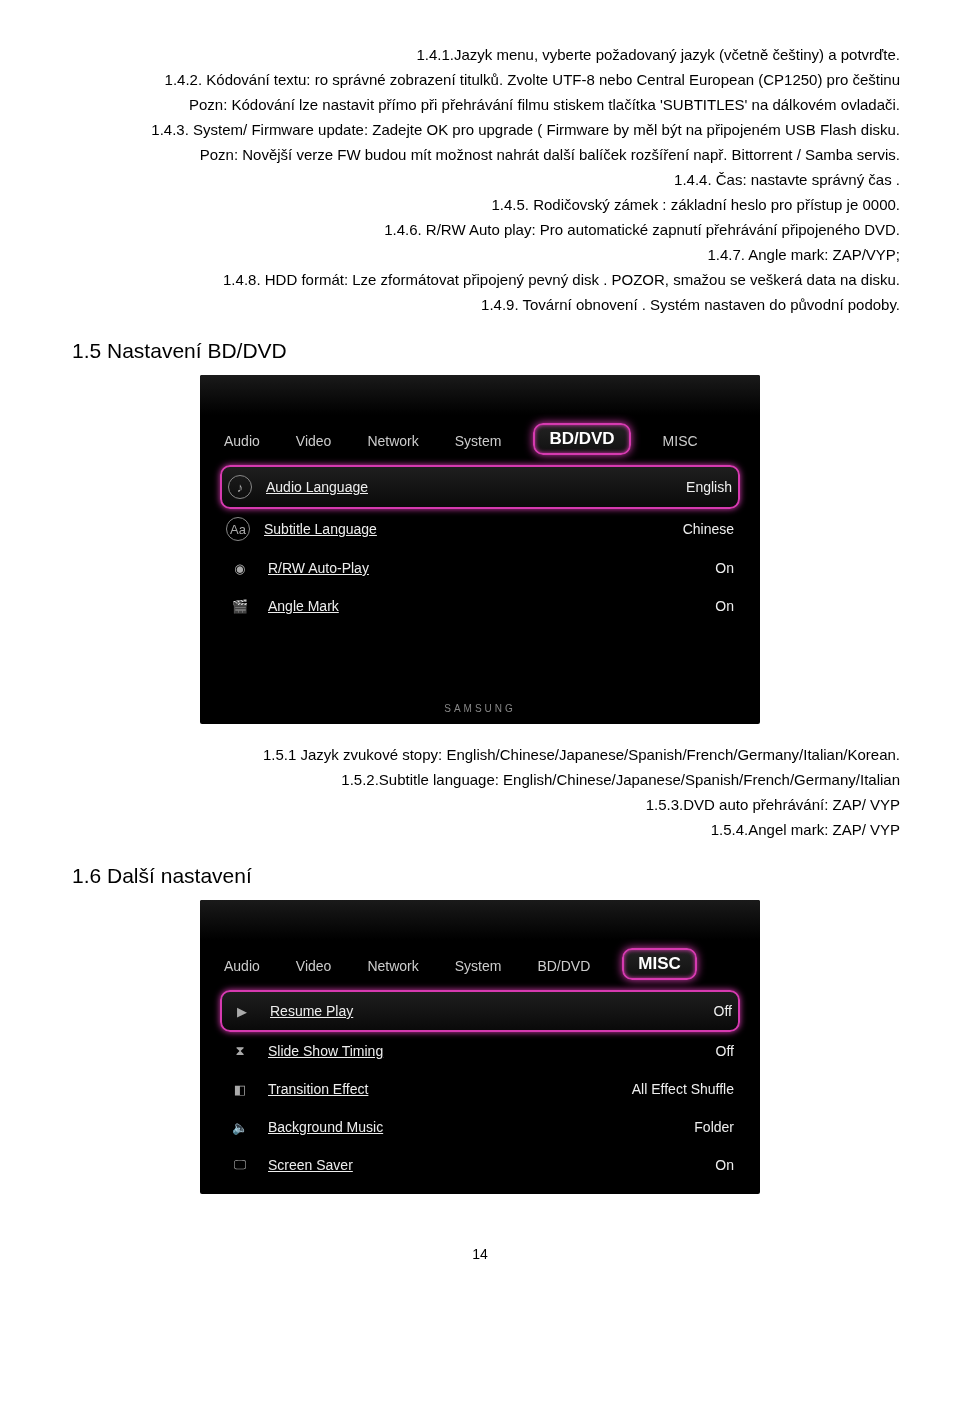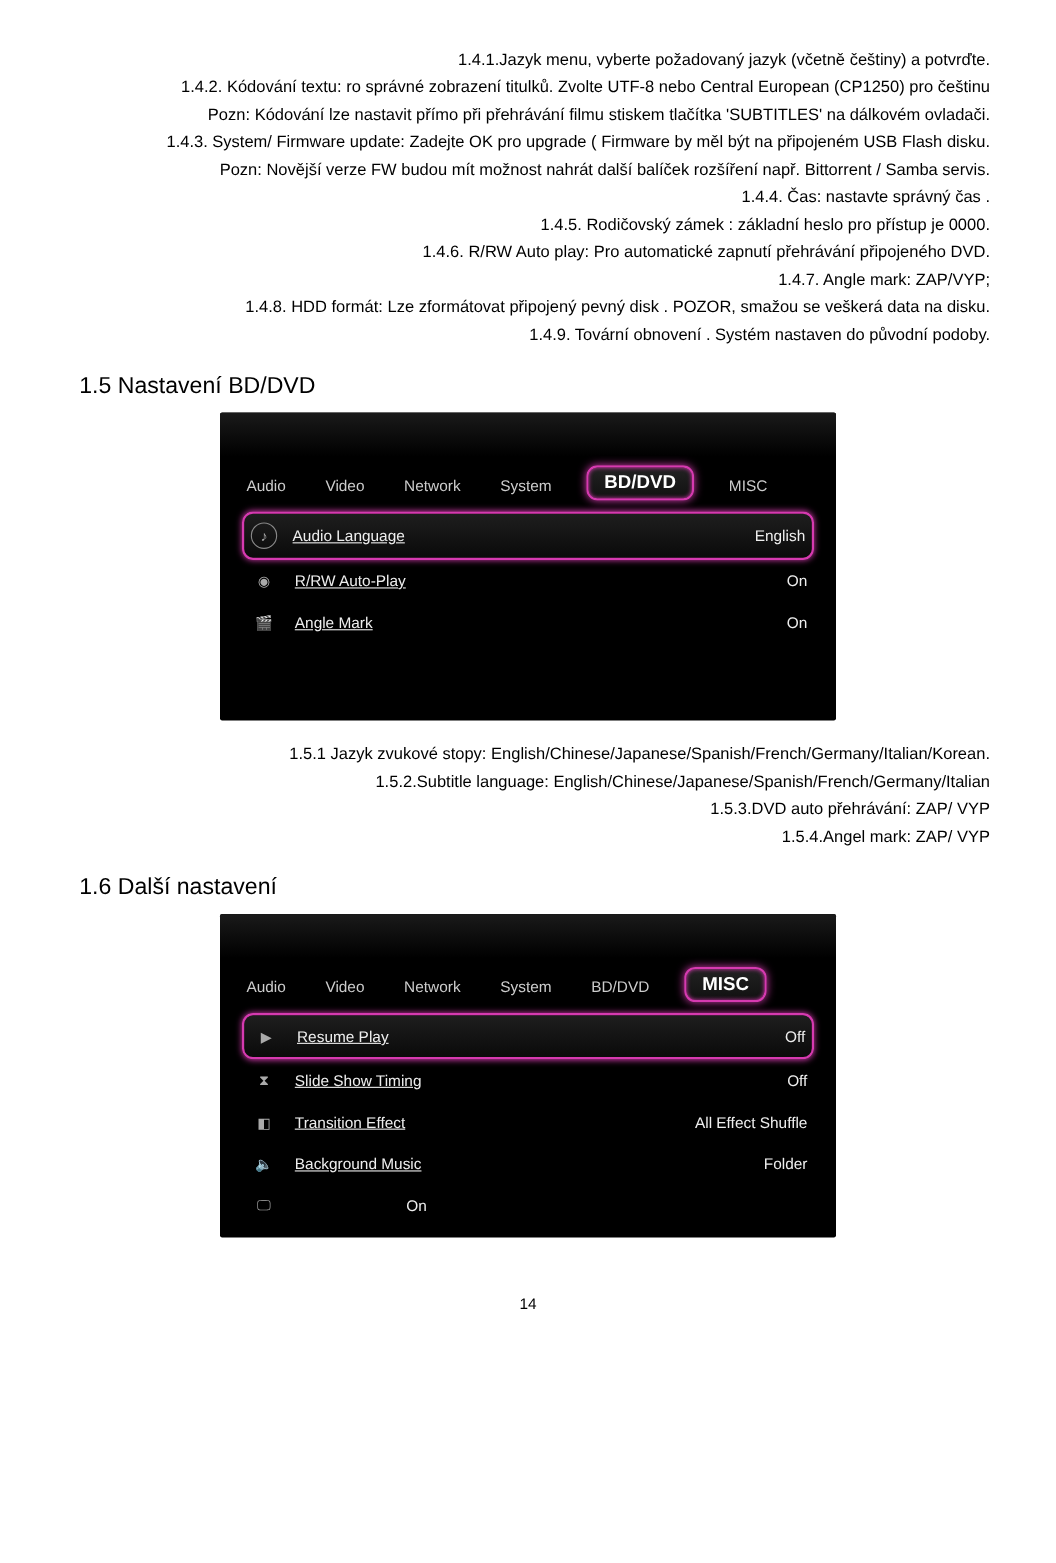--- a/index.html
+++ b/index.html
@@ -130,31 +130,37 @@
     <span class="s-tab active">BD/DVD</span>
     <span class="s-tab">MISC</span>
   </div>
   <div class="s-body">
     <div class="s-row sel">
       <span class="s-icon circ">♪</span>
       <span class="s-label">Audio Language</span>
       <span class="s-val">English</span>
     </div>
     <div class="s-row">
+      <span class="s-icon circ">Aa</span>
+      <span class="s-label">Subtitle Language</span>
+      <span class="s-val">Chinese</span>
+    </div>
+    <div class="s-row">
       <span class="s-icon">◉</span>
       <span class="s-label">R/RW Auto-Play</span>
       <span class="s-val">On</span>
     </div>
     <div class="s-row">
       <span class="s-icon">🎬</span>
       <span class="s-label">Angle Mark</span>
       <span class="s-val">On</span>
     </div>
   </div>
   <div style="height:60px;"></div>
+  <div class="s-brand">SAMSUNG</div>
 </div>
 
 <p>1.5.1 Jazyk zvukové stopy: English/Chinese/Japanese/Spanish/French/Germany/Italian/Korean.</p>
 <p>1.5.2.Subtitle language: English/Chinese/Japanese/Spanish/French/Germany/Italian</p>
 <p>1.5.3.DVD auto přehrávání: ZAP/ VYP</p>
 <p>1.5.4.Angel mark: ZAP/ VYP</p>
 
 <h2>1.6 Další nastavení</h2>
 
 <div class="screenshot">
@@ -183,18 +189,19 @@
       <span class="s-label">Transition Effect</span>
       <span class="s-val">All Effect Shuffle</span>
     </div>
     <div class="s-row">
       <span class="s-icon">🔈</span>
       <span class="s-label">Background Music</span>
       <span class="s-val">Folder</span>
     </div>
     <div class="s-row">
       <span class="s-icon">🖵</span>
+      <span class="s-label">Screen Saver</span>
       <span class="s-val">On</span>
     </div>
   </div>
 </div>
 
 <div class="page-num">14</div>
 
 </body></html>

